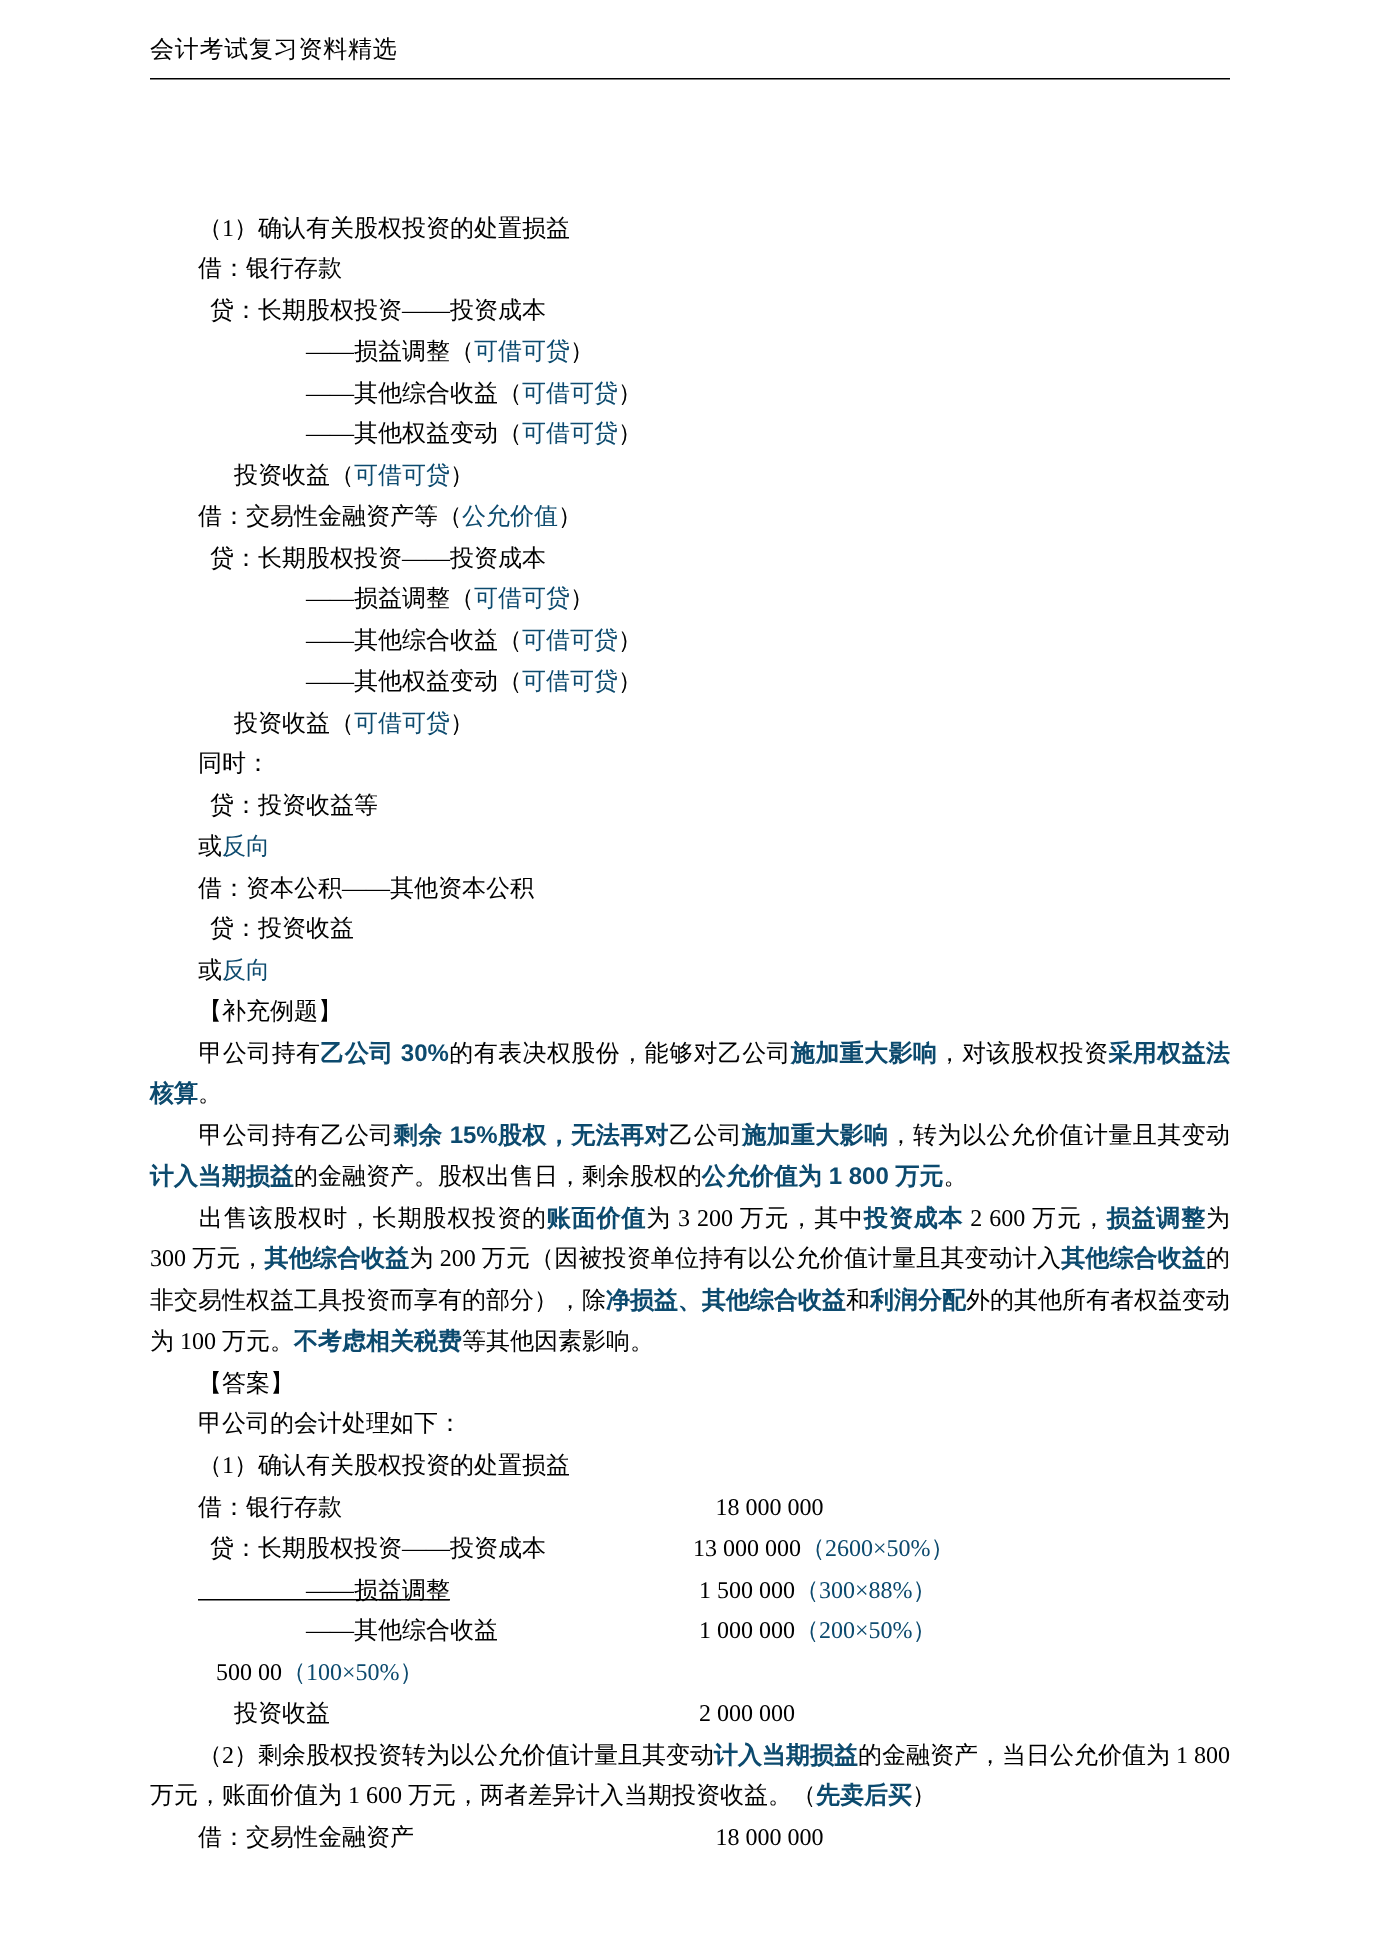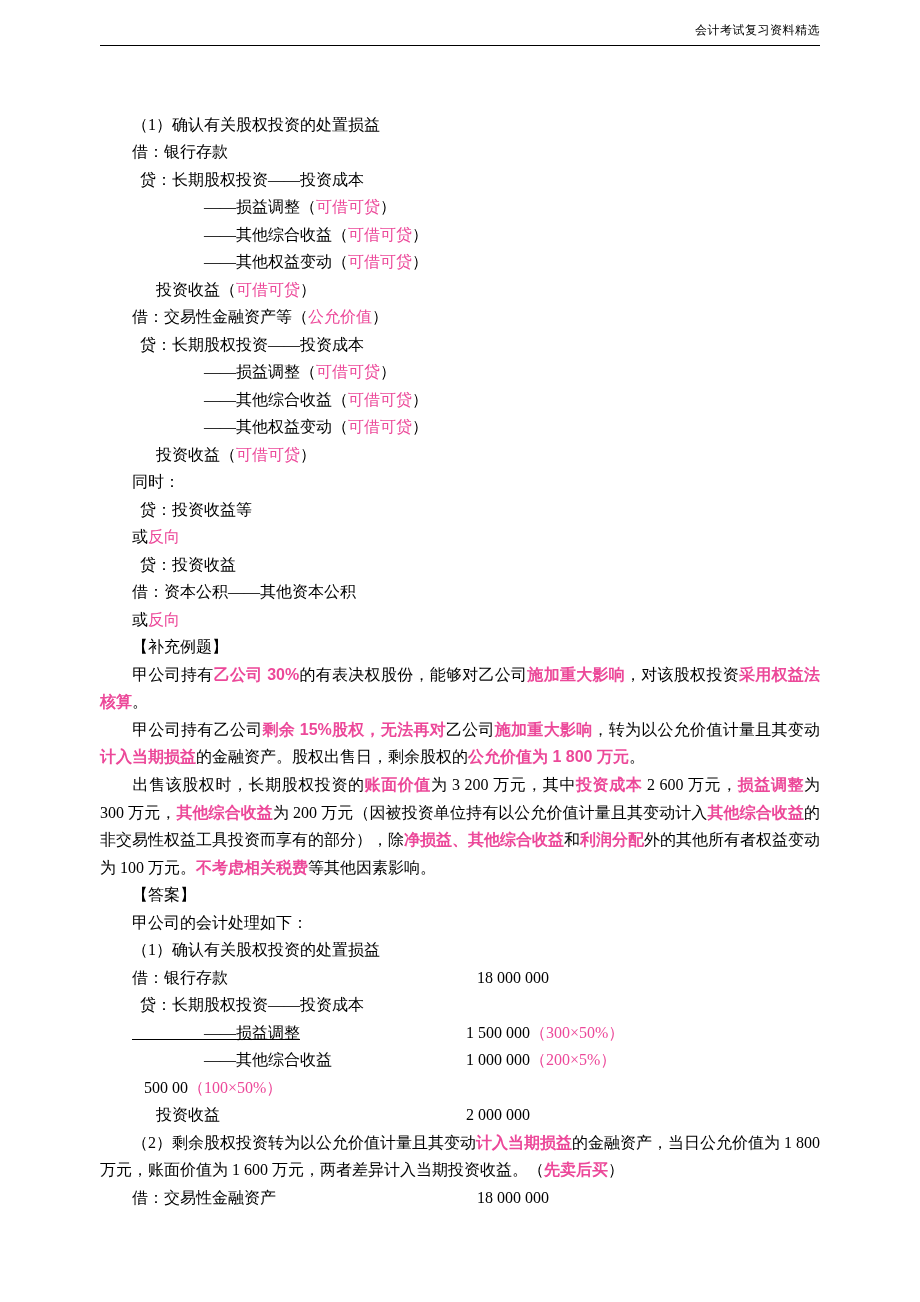--- a/index.html
+++ b/index.html
@@ -12,32 +12,32 @@
       color: #000;
     }
     .page {
       width: 920px;
       min-height: 1302px;
       padding: 0 100px 40px 100px;
       box-sizing: border-box;
       position: relative;
     }
     .header {
-      text-align: right;
+      text-align: left;
       font-family: "SimHei", "黑体", sans-serif;
-      font-size: 12px;
+      font-size: 16px;
       padding: 20px 0 4px 0;
       border-bottom: 1.5px solid #000;
-      margin-bottom: 65px;
+      margin-bottom: 86px;
       letter-spacing: 0.5px;
     }
     .content {
       font-size: 16px;
     }
-    .red { color: #ec4899; }
+    .red { color: #0c4a6e; }
     .bold { font-family: "SimHei", "黑体", sans-serif; font-weight: bold; }
     .indent1 { text-indent: 2em; }
     .indent2 { padding-left: 2em; }
     .line { white-space: pre; }
     .entry-row {
       display: flex;
       padding-left: 2em;
     }
     .entry-label { white-space: pre; }
     .entry-amount { white-space: pre; }
@@ -60,22 +60,22 @@
 
     <div class="line indent2"><span>借：交易性金融资产等（</span><span class="red">公允价值</span><span>）</span></div>
     <div class="line indent2">  贷：长期股权投资——投资成本</div>
     <div class="line indent2"><span>                  ——损益调整（</span><span class="red">可借可贷</span><span>）</span></div>
     <div class="line indent2"><span>                  ——其他综合收益（</span><span class="red">可借可贷</span><span>）</span></div>
     <div class="line indent2"><span>                  ——其他权益变动（</span><span class="red">可借可贷</span><span>）</span></div>
     <div class="line indent2"><span>      投资收益（</span><span class="red">可借可贷</span><span>）</span></div>
     <div class="line indent2">同时：</div>
     <div class="line indent2">  贷：投资收益等</div>
     <div class="line indent2"><span>或</span><span class="red">反向</span></div>
+    <div class="line indent2">借：资本公积——其他资本公积</div>
     <div class="line indent2">  贷：投资收益</div>
-    <div class="line indent2">借：资本公积——其他资本公积</div>
     <div class="line indent2"><span>或</span><span class="red">反向</span></div>
 
     <div class="indent1">【补充例题】</div>
 
     <div style="text-align:justify;"><span style="display:inline-block;width:2em;"></span><span>甲公司持有</span><span class="red bold">乙公司 30%</span><span>的有表决权股份，能够对乙公司</span><span class="red bold">施加重大影响</span><span>，对该股权投资</span><span class="red bold">采用权益法核算</span><span>。</span></div>
 
 
     <div style="text-align:justify;"><span style="display:inline-block;width:2em;"></span><span>甲公司持有乙公司</span><span class="red bold">剩余 15%股权，无法再对</span><span>乙公司</span><span class="red bold">施加重大影响</span><span>，转为以公允价值计量且其变动</span><span class="red bold">计入当期损益</span><span>的金融资产。股权出售日，剩余股权的</span><span class="red bold">公允价值为 1 800 万元</span><span>。</span></div>
 
     <div style="text-align:justify;"><span style="display:inline-block;width:2em;"></span><span>出售该股权时，长期股权投资的</span><span class="red bold">账面价值</span><span>为 3 200 万元，其中</span><span class="red bold">投资成本</span><span> 2 600 万元，</span><span class="red bold">损益调整</span><span>为 300 万元，</span><span class="red bold">其他综合收益</span><span>为 200 万元（因被投资单位持有以公允价值计量且其变动计入</span><span class="red bold">其他综合收益</span><span>的非交易性权益工具投资而享有的部分），除</span><span class="red bold">净损益、其他综合收益</span><span>和</span><span class="red bold">利润分配</span><span>外的其他所有者权益变动为 100 万元。</span><span class="red bold">不考虑相关税费</span><span>等其他因素影响。</span></div>
@@ -83,28 +83,29 @@
     <div class="indent1">【答案】</div>
     <div class="indent1">甲公司的会计处理如下：</div>
     <div class="indent1">（1）确认有关股权投资的处置损益</div>
 
     <div class="entry-row">
       <div class="entry-label" style="width:345px;">借：银行存款</div>
       <div class="entry-amount">18 000 000</div>
     </div>
     <div class="entry-row">
       <div class="entry-label" style="width:330px;">  贷：长期股权投资——投资成本</div>
+      <div class="entry-amount"><span>13 000 000</span><span class="red">（2600×50%）</span></div>
     </div>
     <div class="entry-row">
       <div class="entry-label" style="width:330px;text-decoration:underline;">                  ——损益调整</div>
-      <div class="entry-amount"><span> 1 500 000</span><span class="red">（300×50%）</span></div>
+      <div class="entry-amount"><span> 1 500 000</span><span class="red">（300×88%）</span></div>
     </div>
     <div class="entry-row">
       <div class="entry-label" style="width:330px;">                  ——其他综合收益</div>
-      <div class="entry-amount"><span> 1 000 000</span><span class="red">（200×5%）</span></div>
+      <div class="entry-amount"><span> 1 000 000</span><span class="red">（200×50%）</span></div>
     </div>
     <div class="entry-row">
       <div class="entry-amount"><span>   500 00</span><span class="red">（100×50%）</span></div>
     </div>
     <div class="entry-row">
       <div class="entry-label" style="width:330px;">      投资收益</div>
       <div class="entry-amount"> 2 000 000</div>
     </div>
 
     <div style="text-align:justify;"><span style="display:inline-block;width:2em;"></span><span>（2）剩余股权投资转为以公允价值计量且其变动</span><span class="red bold">计入当期损益</span><span>的金融资产，当日公允价值为 1 800 万元，账面价值为 1 600 万元，两者差异计入当期投资收益。（</span><span class="red bold">先卖后买</span><span>）</span></div>

